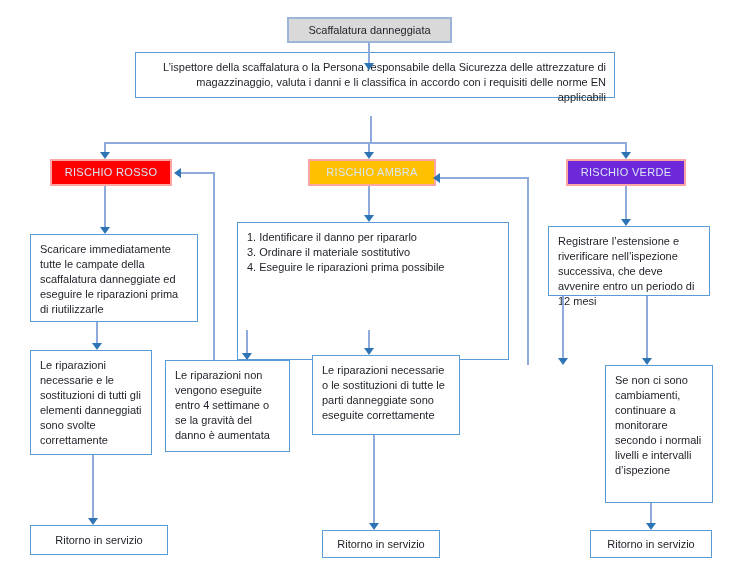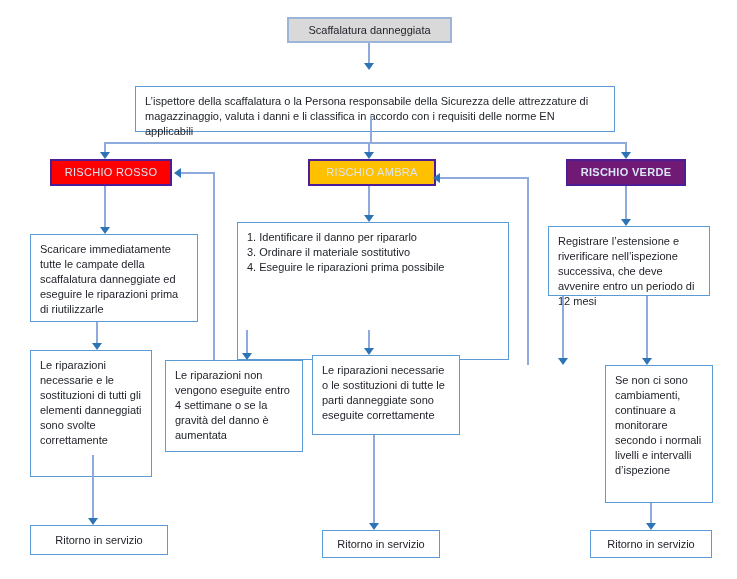--- a/index.html
+++ b/index.html
@@ -12,21 +12,21 @@
 
   .node{
     position:absolute;box-sizing:border-box;
     border:1.5px solid #5B9BD5;background:#ffffff;
     font-size:11px;line-height:15px;color:#1c1f26;
   }
   .node.pad{padding:7px 8px 6px 9px;}
   .node.center{display:flex;align-items:center;justify-content:center;text-align:center;}
   .node.start{background:#D9D9D9;border:2px solid #9CB4D8;}
   .node.risk{
-    border:2px solid #4c1d95;color:#D9E6F5;
+    border:2px solid #fca5a5;color:#D9E6F5;
     font-size:11px;letter-spacing:.3px;
     display:flex;align-items:center;justify-content:center;text-align:center;
   }
   .list-item{margin:0;}
 
   .line{position:absolute;background:#8FAADC;}
   .line.v{width:2px;}
   .line.h{height:2px;}
   .arrow-down{
     position:absolute;width:0;height:0;
@@ -39,41 +39,41 @@
     border-right:7px solid #2E74B5;
   }
 </style>
 </head>
 <body>
 
 <div id="canvas">
 
   <div class="node start center" style="left:287px;top:17px;width:165px;height:26px;">Scaffalatura danneggiata</div>
 
-  <div class="node pad" style="left:135px;top:86px;width:480px;height:46px;">L’ispettore della scaffalatura o la Persona responsabile della Sicurezza delle attrezzature di magazzinaggio, valuta i danni e li classifica in accordo con i requisiti delle norme EN applicabili</div>
+  <div class="node pad" style="left:135px;top:52px;width:480px;height:46px;text-align:right;">L’ispettore della scaffalatura o la Persona responsabile della Sicurezza delle attrezzature di magazzinaggio, valuta i danni e li classifica in accordo con i requisiti delle norme EN applicabili</div>
 
   <div class="node risk" style="left: 50px; top: 159px; width: 122px; height: 27px; background: rgb(255, 0, 0);">RISCHIO ROSSO</div>
 
   <div class="node risk" style="left: 308px; top: 159px; width: 128px; height: 27px; background: rgb(255, 192, 0);">RISCHIO AMBRA</div>
 
-  <div class="node risk" style="left: 566px; top: 159px; width: 120px; height: 27px; background: #701a75; font-weight: bold;">RISCHIO VERDE</div>
+  <div class="node risk" style="left: 566px; top: 159px; width: 120px; height: 27px; background: #6d28d9;">RISCHIO VERDE</div>
 
   <div class="node pad" style="left:30px;top:234px;width:168px;height:88px;">Scaricare immediatamente tutte le campate della scaffalatura danneggiate ed eseguire le riparazioni prima di riutilizzarle</div>
 
   <div class="node pad" style="left:237px;top:222px;width:272px;height:138px;">
     <div class="list-item">1. Identificare il danno per ripararlo</div>
     <div class="list-item">3. Ordinare il materiale sostitutivo</div>
     <div class="list-item">4. Eseguire le riparazioni prima possibile</div>
   </div>
 
   <div class="node pad" style="left:548px;top:226px;width:162px;height:70px;">Registrare l’estensione e riverificare nell’ispezione successiva, che deve avvenire entro un periodo di 12 mesi</div>
 
-  <div class="node pad" style="left:30px;top:350px;width:122px;height:127px;">Le riparazioni necessarie e le sostituzioni di tutti gli elementi danneggiati sono svolte correttamente</div>
+  <div class="node pad" style="left:30px;top:350px;width:122px;height:105px;">Le riparazioni necessarie e le sostituzioni di tutti gli elementi danneggiati sono svolte correttamente</div>
 
-  <div class="node pad" style="left:165px;top:360px;width:138px;height:92px;">Le riparazioni non vengono eseguite entro 4 settimane o se la gravità del danno è aumentata</div>
+  <div class="node pad" style="left:165px;top:360px;width:125px;height:92px;">Le riparazioni non vengono eseguite entro 4 settimane o se la gravità del danno è aumentata</div>
 
   <div class="node pad" style="left:312px;top:355px;width:148px;height:80px;">Le riparazioni necessarie o le sostituzioni di tutte le parti danneggiate sono eseguite correttamente</div>
 
 
   <div class="node pad" style="left:605px;top:365px;width:108px;height:138px;">Se non ci sono cambiamenti, continuare a monitorare secondo i normali livelli e intervalli d’ispezione</div>
 
   <div class="node center" style="left:30px;top:525px;width:138px;height:30px;">Ritorno in servizio</div>
 
   <div class="node center" style="left:322px;top:530px;width:118px;height:28px;">Ritorno in servizio</div>
 

